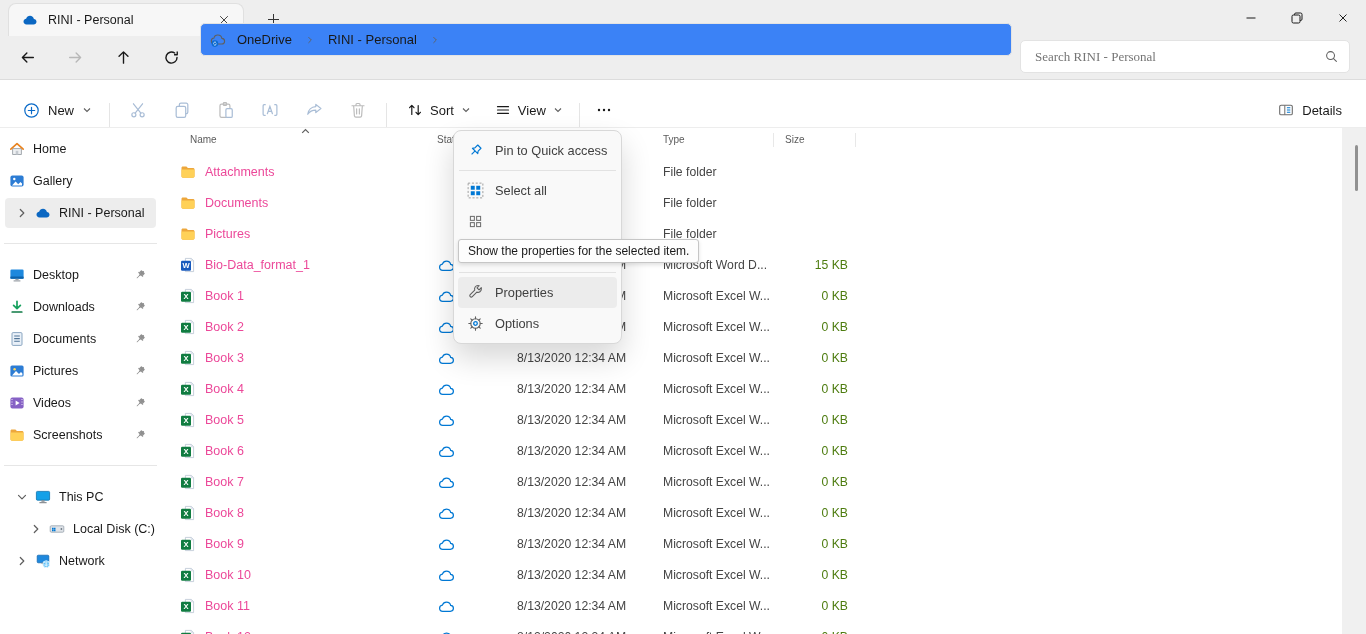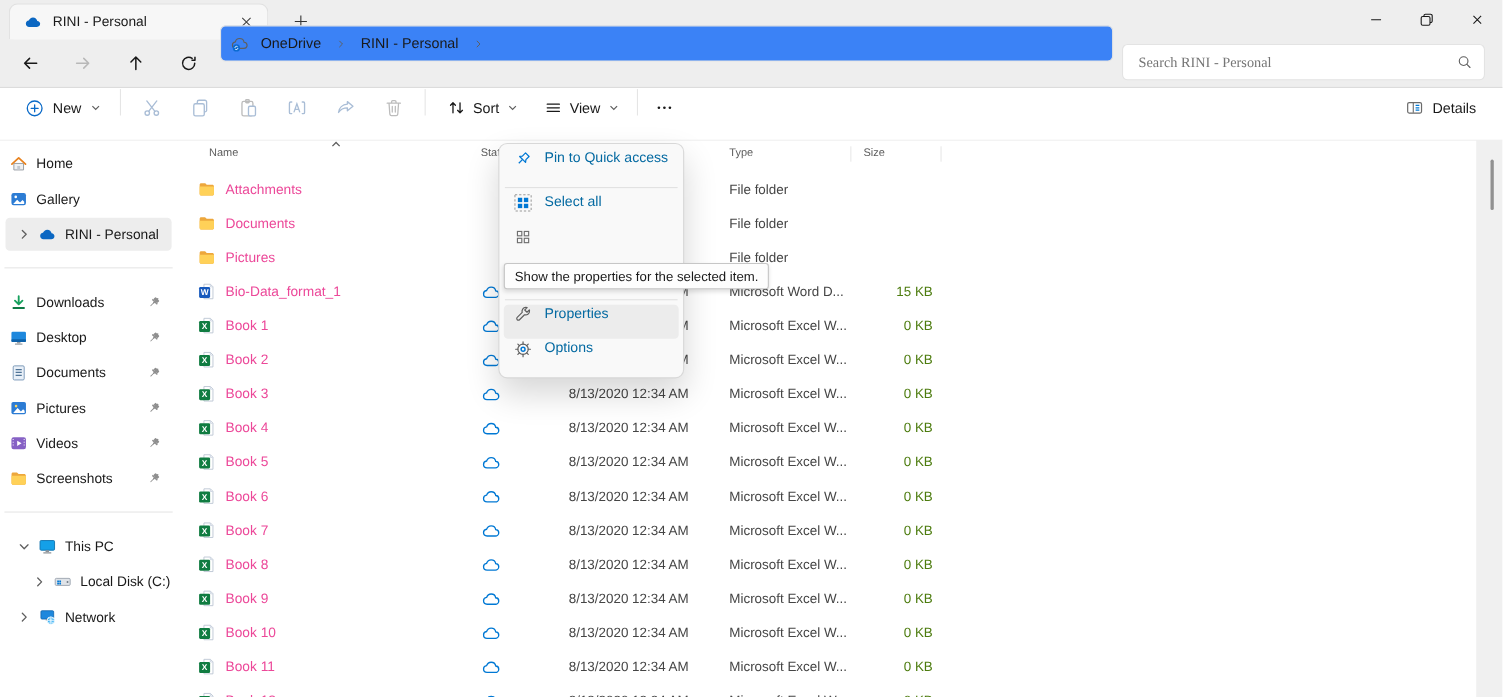--- a/index.html
+++ b/index.html
@@ -24,21 +24,21 @@
               display:flex;align-items:center;padding:0 8px;gap:2px}
   .crumb{display:flex;align-items:center;padding:3px 8px;border-radius:4px;font-size:13px;white-space:nowrap}
   .crumb-sep{display:flex;align-items:center;padding:0 2px}
   .searchbox{position:absolute;left:1020px;top:40px;width:330px;height:33px;background:#fff;border:1px solid #e3e3e3;border-radius:5px;
              display:flex;align-items:center;padding:0 10px 0 14px}
   .searchbox input{border:none;outline:none;flex:1;font-size:13px;background:transparent;font-family:Liberation Serif, serif;color:#191919}
   .searchbox input::placeholder{color:#757575}
 
   
   #toolbar{position:absolute;left:0;top:81px;width:1366px;height:47px;background:#fff;border-bottom:1px solid #ededed;
-           display:flex;align-items:flex-start}
+           display:flex;align-items:flex-end}
   .tb-new{margin-left:12px;height:34px;border-radius:4px;display:flex;align-items:center;gap:8px;padding:0 11px}
   .tb-new .lbl{font-size:13px}
   .tb-sep{width:1px;height:24px;background:#e5e5e5;margin:0 6px}
   .tb-ico{width:44px;height:34px;display:flex;align-items:center;justify-content:center;border-radius:4px}
   .tb-drop{height:34px;border-radius:4px;display:flex;align-items:center;gap:7px;padding:0 10px;margin-left:4px;font-size:13px}
   .tb-details{margin-left:auto;margin-right:14px;height:34px;border-radius:4px;display:flex;align-items:center;gap:8px;padding:0 10px;font-size:13px}
 
   
   #sidebar{position:absolute;left:0;top:128px;width:161px;height:506px;background:#fff;padding-top:6px;overflow:hidden}
   .side-item{height:30px;margin:0 5px 2px 5px;border-radius:4px;display:flex;align-items:center;padding-left:4px}
@@ -66,21 +66,21 @@
   .f-type{position:absolute;left:502px;top:0;line-height:31px;font-size:12.2px;color:#454545;white-space:nowrap}
   .f-size{position:absolute;left:560px;width:127px;top:0;line-height:31px;font-size:12.2px;color:#4d7c0f;text-align:right}
 
   
   #scroll{position:absolute;right:0;top:128px;width:24px;height:506px;background:#f0f0f0}
   #scroll .thumb{position:absolute;left:13px;top:17px;width:3px;height:46px;background:#919191;border-radius:2px}
 
   
   #ctx{position:absolute;left:453px;top:130px;width:169px;background:#f9f9f9;border:1px solid #d8d8d8;border-radius:8px;
        box-shadow:0 14px 30px rgba(0,0,0,.16);padding:4px;z-index:40}
-  .m-item{height:31px;border-radius:4px;display:flex;align-items:flex-start;gap:11px;padding:0 8px;font-size:12.8px;color:#0369a1}
+  .m-item{height:31px;border-radius:4px;display:flex;align-items:center;gap:11px;padding:0 8px;font-size:12.8px;color:#404040}
   .m-item.hover{background:#ececec}
   .m-ico{width:18px;height:18px;display:flex;align-items:center;justify-content:center;flex:0 0 18px}
   .m-sep{height:1px;background:#e2e2e2;margin:4px 1px}
 
   
   #tip{position:absolute;left:458px;top:239px;height:24px;line-height:22px;padding:0 9px;background:#fdfdfd;border:1px solid #c6c6c6;
        border-radius:3px;font-size:12px;color:#191919;white-space:nowrap;z-index:50;box-shadow:0 2px 4px rgba(0,0,0,.12)}
 </style>
 </head>
 <body>
@@ -405,39 +405,39 @@
         </svg>
       </span>
       <span class="side-label">RINI - Personal</span>
 
     </div>
   <div class="side-divider"></div>
     <div class="side-item">
 
       <span class="side-ico">
         <svg width="16" height="16">
-          <use href="#sym-downloads"></use>
-        </svg>
-      </span>
-      <span class="side-label">Downloads</span>
+          <use href="#sym-desktop"></use>
+        </svg>
+      </span>
+      <span class="side-label">Desktop</span>
       <span class="side-pin">
         <svg width="14" height="14">
           <use href="#sym-pin"></use>
         </svg>
       </span>
     </div>
 
     <div class="side-item">
 
       <span class="side-ico">
         <svg width="16" height="16">
-          <use href="#sym-desktop"></use>
-        </svg>
-      </span>
-      <span class="side-label">Desktop</span>
+          <use href="#sym-downloads"></use>
+        </svg>
+      </span>
+      <span class="side-label">Downloads</span>
       <span class="side-pin">
         <svg width="14" height="14">
           <use href="#sym-pin"></use>
         </svg>
       </span>
     </div>
 
     <div class="side-item">
 
       <span class="side-ico">

